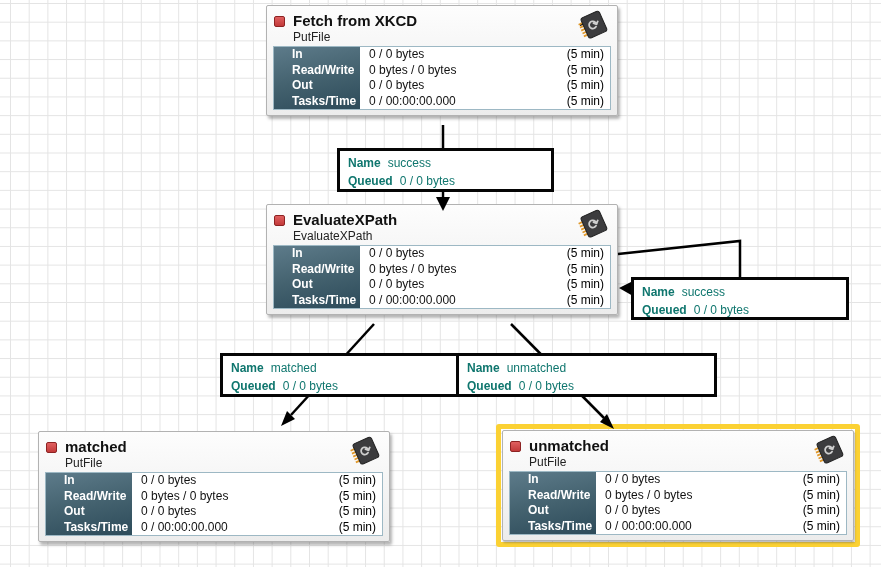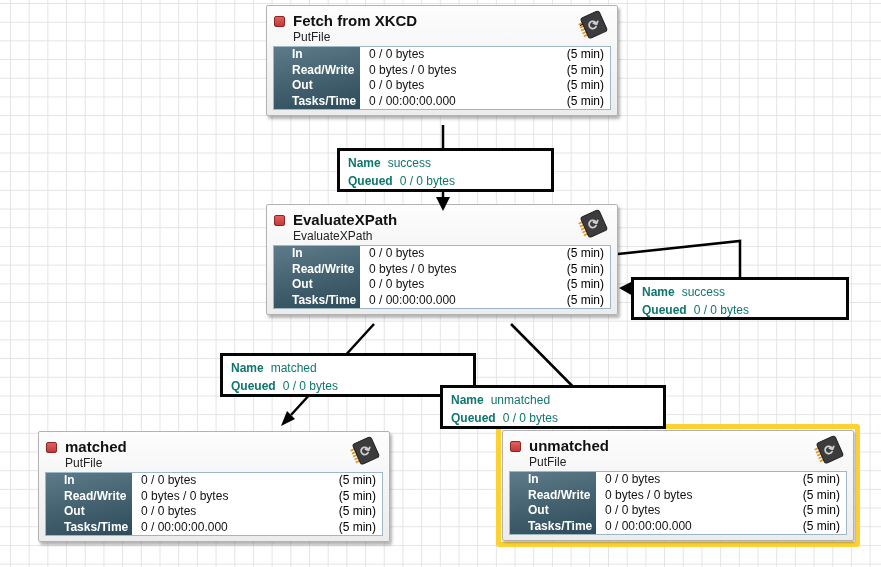--- a/index.html
+++ b/index.html
@@ -249,18 +249,18 @@
   <div class="conn-label" style="left:631px;top:277px;width:218px;height:43px;">
     <div><span class="k">Name</span><span class="v">success</span></div>
     <div><span class="k">Queued</span><span class="v">0 / 0 bytes</span></div>
   </div>
 
   <div class="conn-label" style="left:220px;top:353px;width:256px;height:44px;">
     <div><span class="k">Name</span><span class="v">matched</span></div>
     <div><span class="k">Queued</span><span class="v">0 / 0 bytes</span></div>
   </div>
 
-  <div class="conn-label" style="left:440px;top:353px;width:226px;height:44px;margin-top:32px;">
+  <div class="conn-label" style="left:456px;top:353px;width:261px;height:44px;">
     <div><span class="k">Name</span><span class="v">unmatched</span></div>
     <div><span class="k">Queued</span><span class="v">0 / 0 bytes</span></div>
   </div>
 
 </div>
 
 </body></html>

